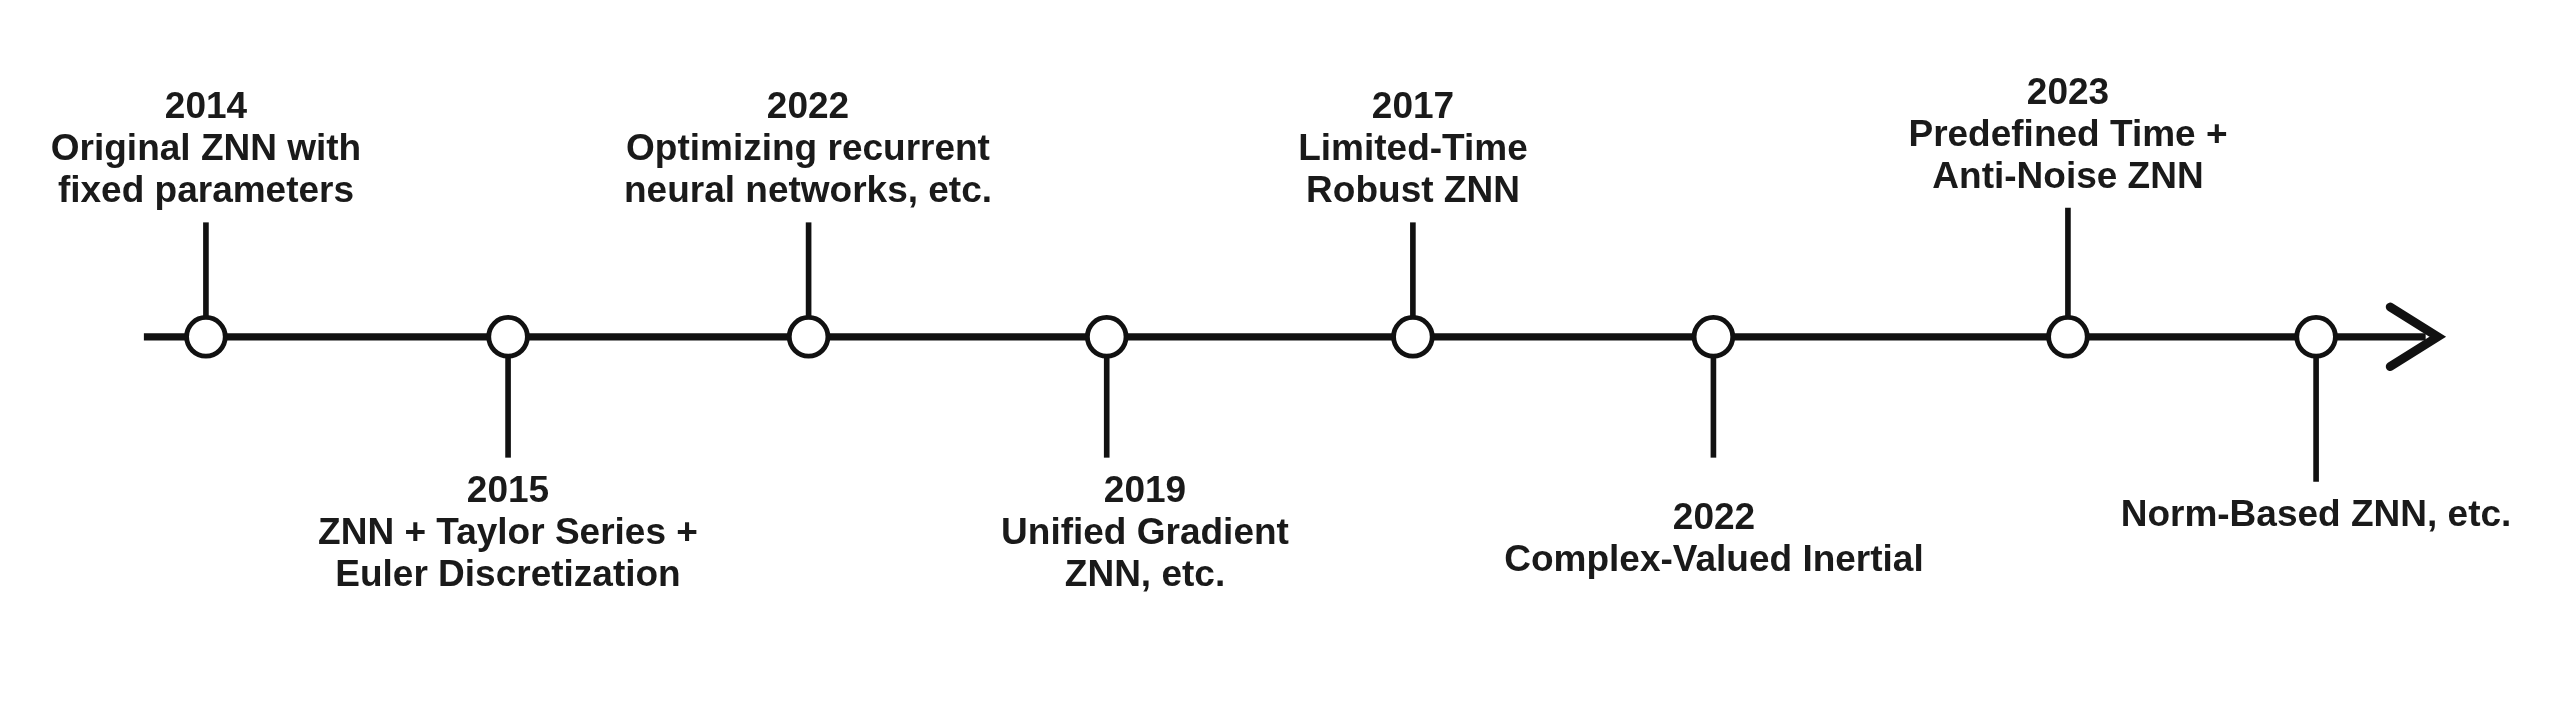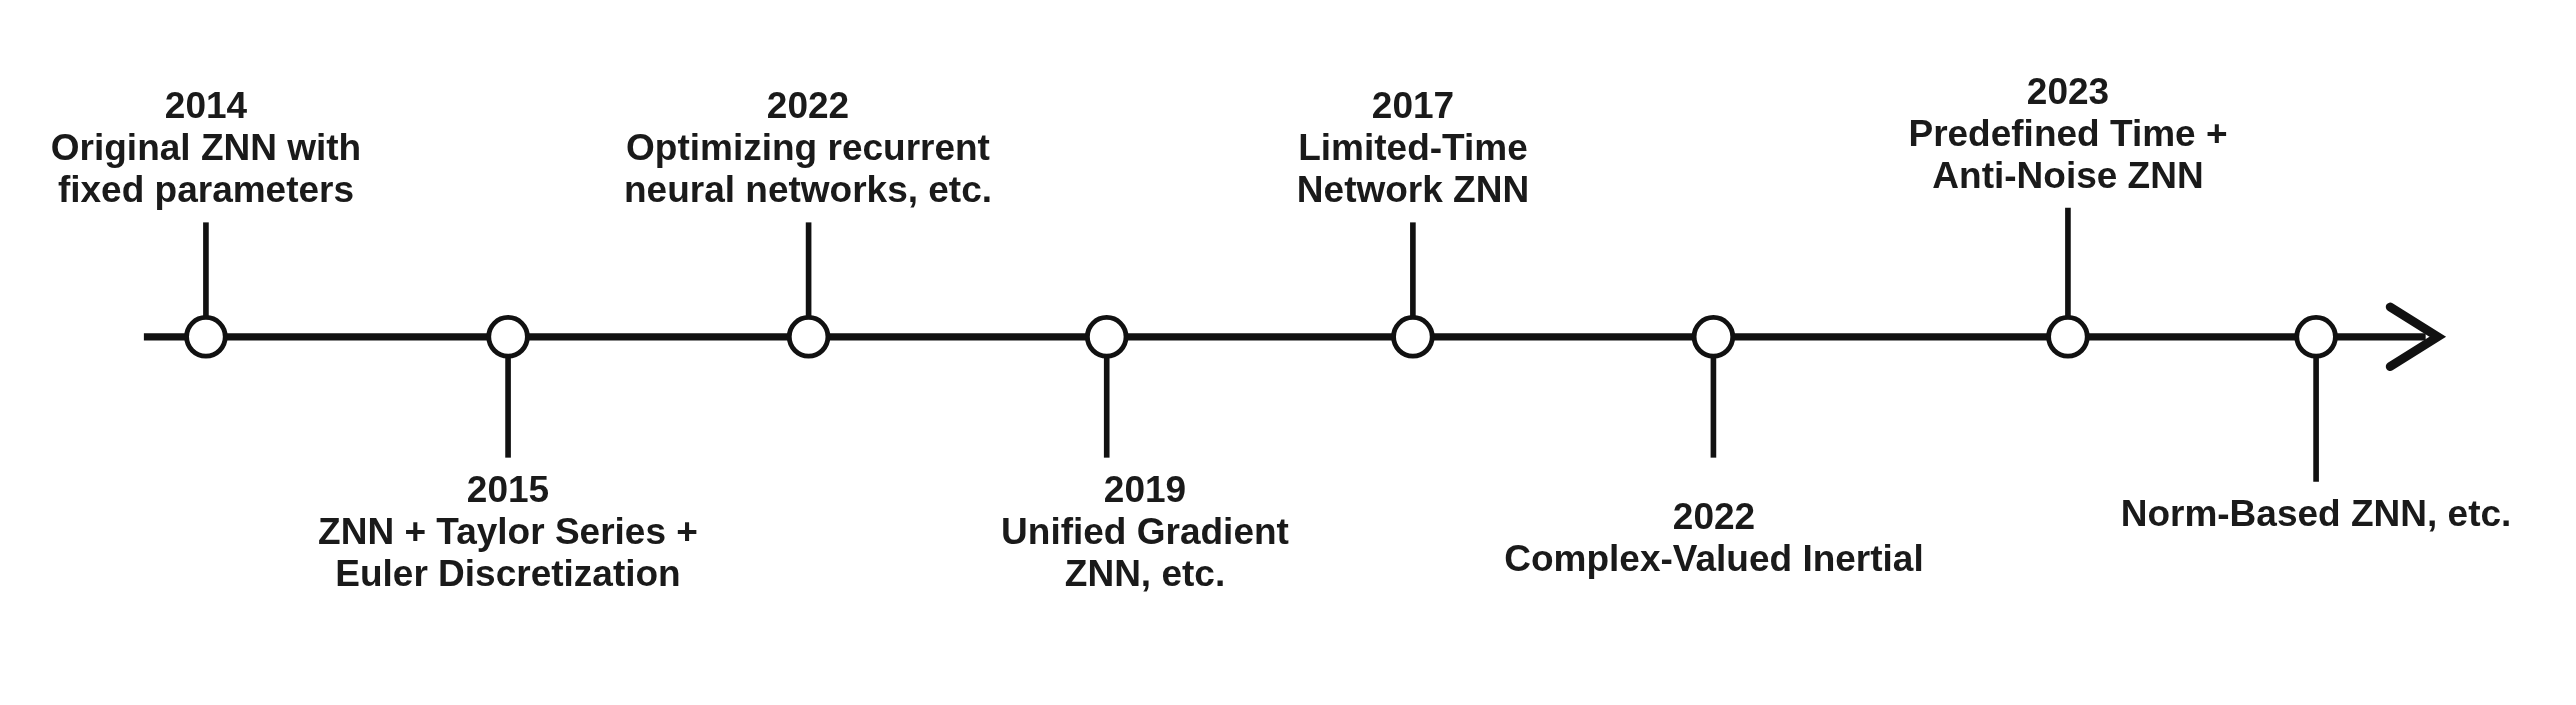--- a/index.html
+++ b/index.html
@@ -107,21 +107,21 @@
         <div class="year">2019</div>
         <div class="desc">
           <div>Unified Gradient</div>
           <div>ZNN, etc.</div>
         </div>
       </div>
       <div class="label-block above" style="left: 1413px; top: 85px;">
         <div class="year">2017</div>
         <div class="desc">
           <div>Limited-Time</div>
-          <div>Network ZNN</div>
+          <div>Robust ZNN</div>
         </div>
       </div>
       <div class="label-block below" style="left: 1714px; top: 496px;">
         <div class="year">2022</div>
         <div class="desc">
           <div>Complex-Valued Inertial</div>
         </div>
       </div>
       <div class="label-block above" style="left: 2068px; top: 71px;">
         <div class="year">2023</div>

